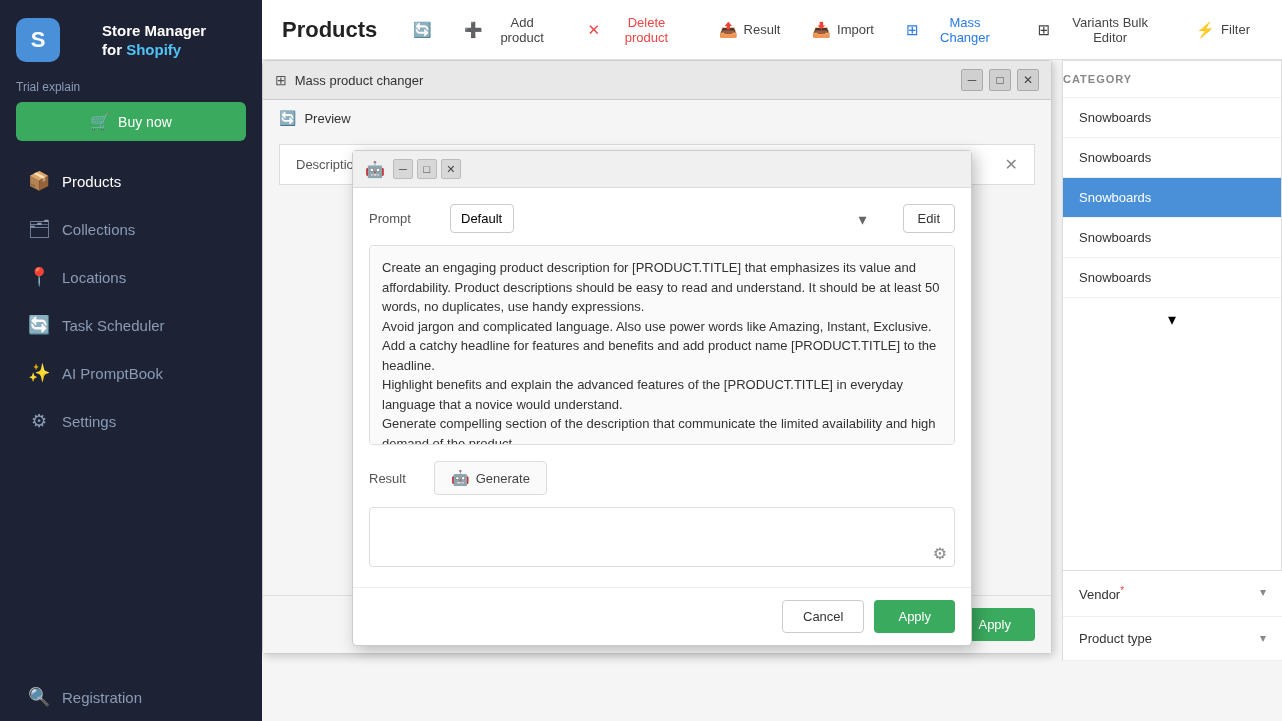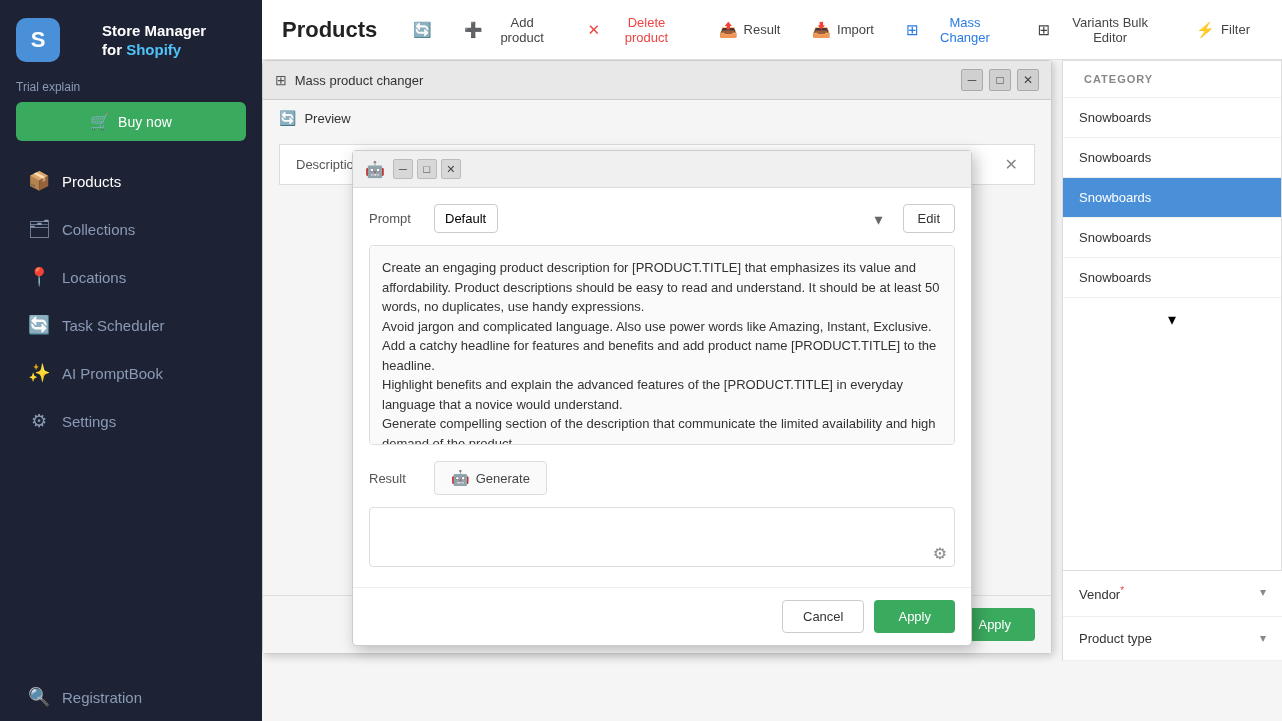--- a/index.html
+++ b/index.html
@@ -172,21 +172,21 @@
     .category-panel {
       position: absolute;
       top: 0; right: 0;
       width: 220px;
       height: 540px;
       background: white;
       border: 1px solid #ddd;
       box-shadow: 1px 1px 5px rgba(0,0,0,0.1);
     }
     .category-header {
-      padding: 12px 21px;
+      padding: 12px 0;
       font-size: 11px;
       font-weight: 700;
       color: #888;
       letter-spacing: 1px;
       border-bottom: 1px solid #eee;
     }
     .category-item {
       padding: 12px 16px;
       font-size: 13px;
       color: #333;
@@ -223,21 +223,21 @@
       background: #d8d8d8;
       border: 1px solid #bbb;
       border-radius: 2px;
       display: flex; align-items: center; justify-content: center;
       font-size: 11px; color: #444; cursor: pointer;
     }
     .chatgpt-body { padding: 16px; }
     .prompt-row {
       display: flex;
       align-items: center;
-      gap: 10px;
+      gap: 26px;
       margin-bottom: 12px;
     }
     .prompt-label { font-size: 13px; color: #555; width: 55px; }
     .prompt-select {
       flex: 1;
       padding: 6px 10px;
       border: 1px solid #ccc;
       border-radius: 4px;
       font-size: 13px;
       background: white;

